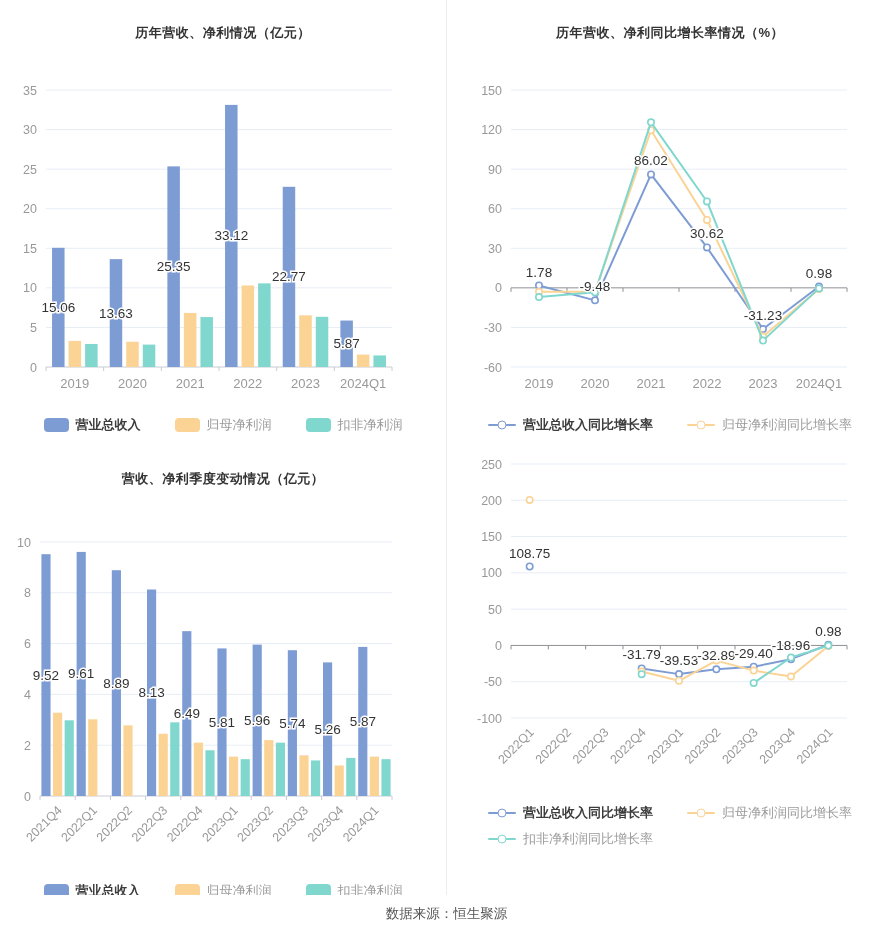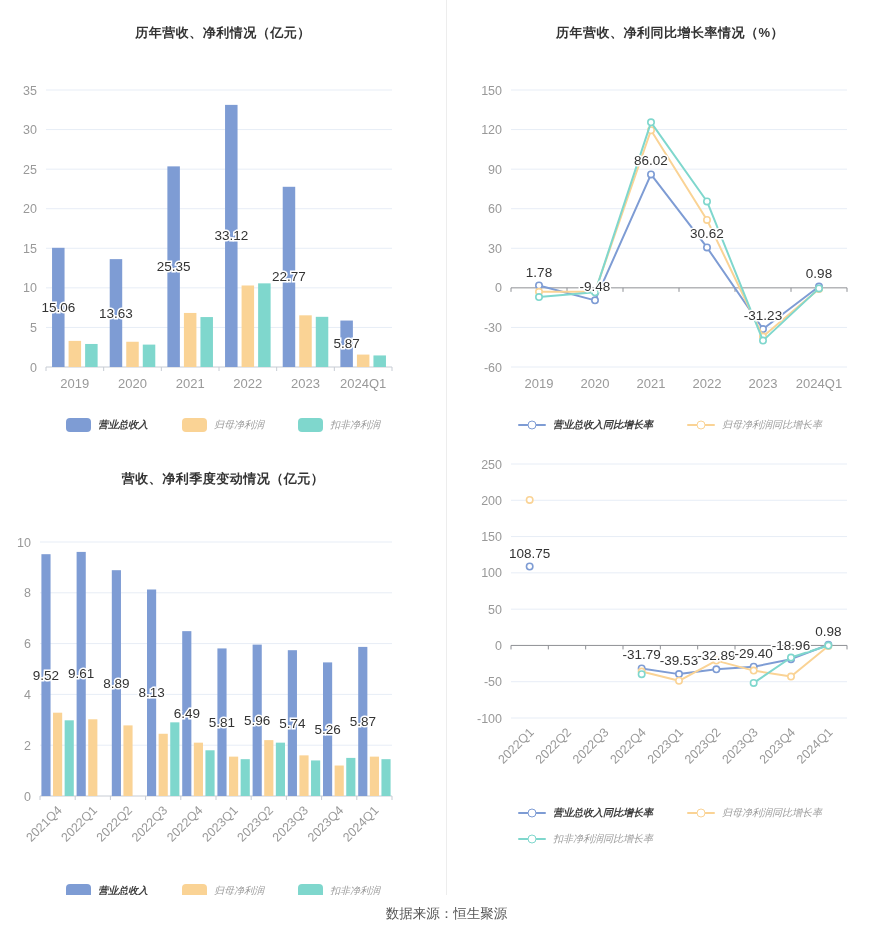--- a/index.html
+++ b/index.html
@@ -7,21 +7,21 @@
   .grid{display:grid;grid-template-columns:446px 447px;grid-template-rows:440px 455px;}
   .chart{box-sizing:border-box;overflow:hidden;}
   .chart.col-r{border-left:1px solid #ededed;}
   .chart-title{margin:16px;padding-top:8px;height:32px;text-align:center;
     font-size:13px;font-weight:700;color:#333;letter-spacing:.5px;}
   .chart.row-b .chart-title{padding-top:14px;}
   svg.chart-canvas{display:block;}
   .legend{width:max-content;margin:10px auto 0 auto;}
   .legend-row{display:flex;align-items:center;gap:34px;height:26px;}
   .legend-item{display:flex;align-items:center;gap:7px;cursor:pointer;}
-  .legend-item .label{font-size:10px;color:#9b9b9b;font-style:italic;}
+  .legend-item .label{font-size:13px;color:#9b9b9b;}
   .legend-item .label.primary{color:#3d3d3d;font-weight:600;}
   .swatch{width:25px;height:14px;border-radius:4px;display:inline-block;}
   .lmark{position:relative;width:28px;height:12px;display:inline-block;}
   .lmark-line{position:absolute;top:5px;left:0;right:0;height:2px;border-radius:1px;}
   .lmark-dot{position:absolute;left:50%;top:50%;transform:translate(-50%,-50%);
     width:7px;height:7px;border:1.5px solid;border-radius:50%;background:#fff;box-sizing:content-box;}
   .footer{height:40px;text-align:center;padding-top:10px;font-size:13.5px;color:#555;}
 </style>
 </head>
 <body>

